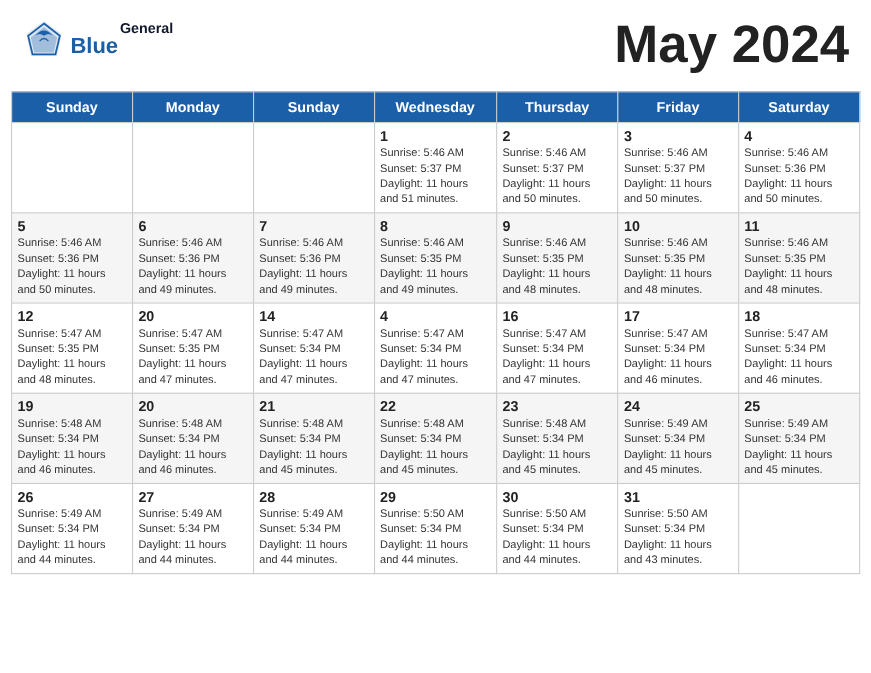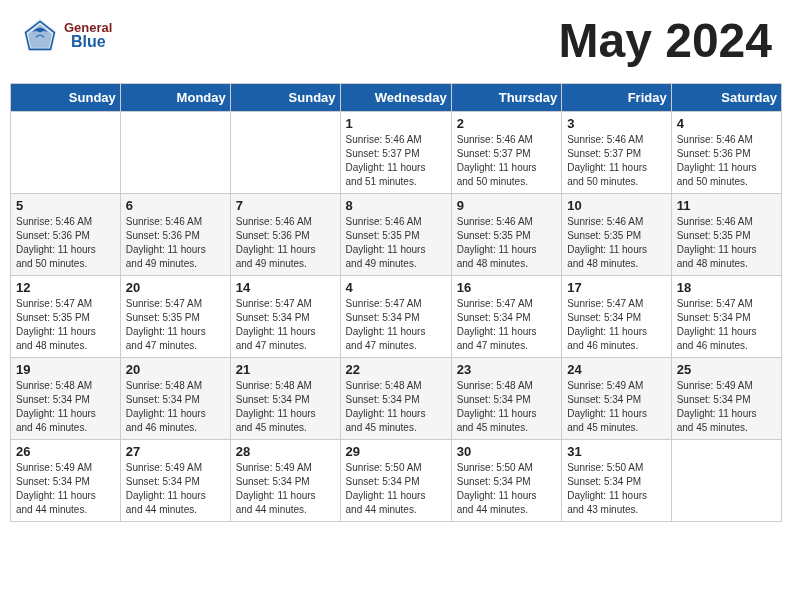--- a/index.html
+++ b/index.html
@@ -32,21 +32,21 @@
     }
     table {
       width: 100%;
       border-collapse: collapse;
       font-size: 11px;
     }
     thead tr th {
       background-color: #1a5fa8;
       color: #fff;
       padding: 6px 4px;
-      text-align: right;
+      text-align: center;
       font-size: 13px;
       font-weight: bold;
       border: 1px solid #ccc;
     }
     tbody tr td {
       border: 1px solid #ccc;
       vertical-align: top;
       padding: 4px 5px;
       width: 113px;
       min-height: 70px;
@@ -81,27 +81,27 @@
       height: 40px;
     }
     .logo-text-block {
       display: flex;
       flex-direction: column;
       line-height: 1;
     }
     .logo-gen {
       font-size: 13px;
       font-weight: bold;
-      color: #7f1d1d;
+      color: #0f172a;
+      margin-left: 45px;
     }
     .logo-bl {
-      font-size: 16px;
+      font-size: 20px;
       font-weight: bold;
       color: #1a5fa8;
-      text-align: center;
     }
   </style>
 </head>
 <body>
 
 <div class="header-area">
   <div class="logo-container">
     <svg class="logo-svg" viewBox="0 0 50 50">
       <polygon points="25,5 45,20 40,45 10,45 5,20" fill="#1a5fa8" opacity="0.15"></polygon>
       <polygon points="25,8 43,22 38,43 12,43 7,22" fill="none" stroke="#1a5fa8" stroke-width="2"></polygon>

